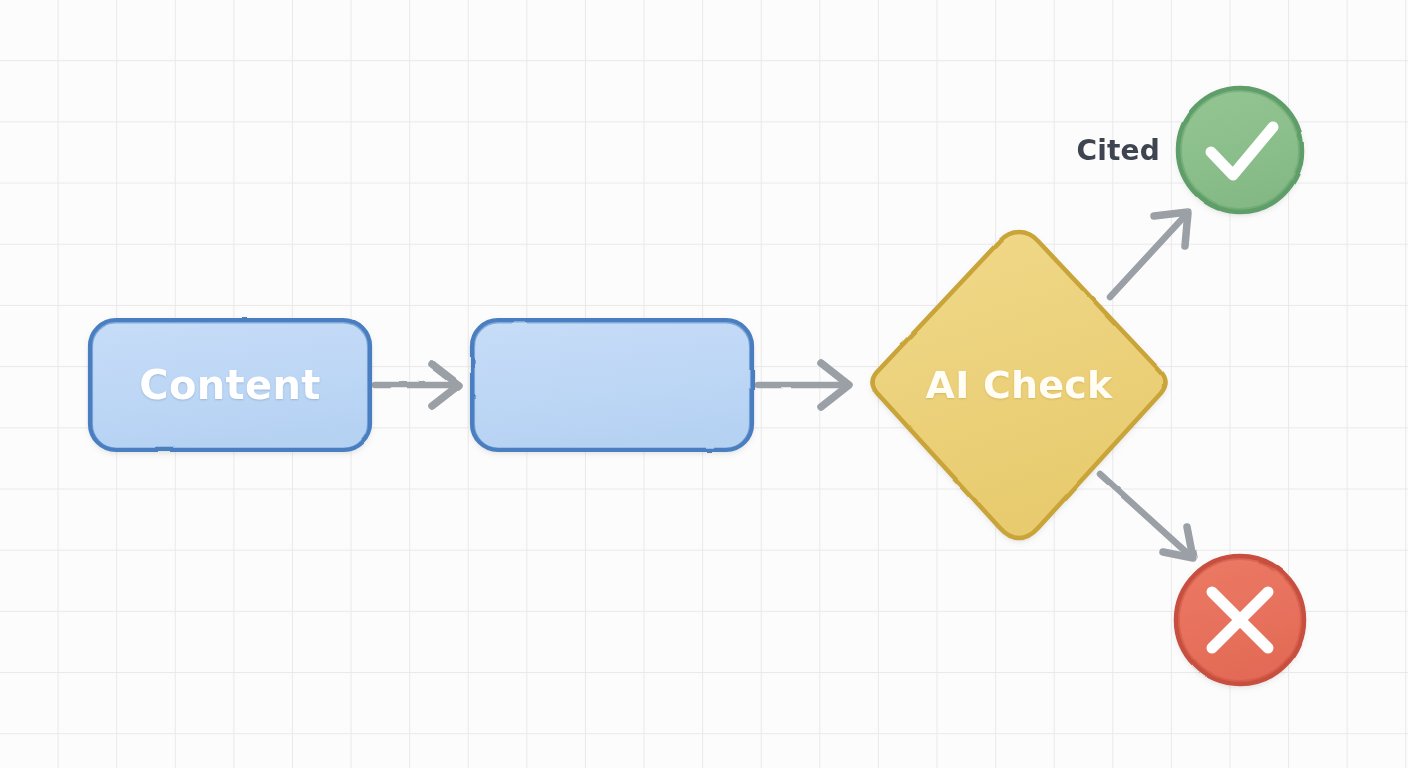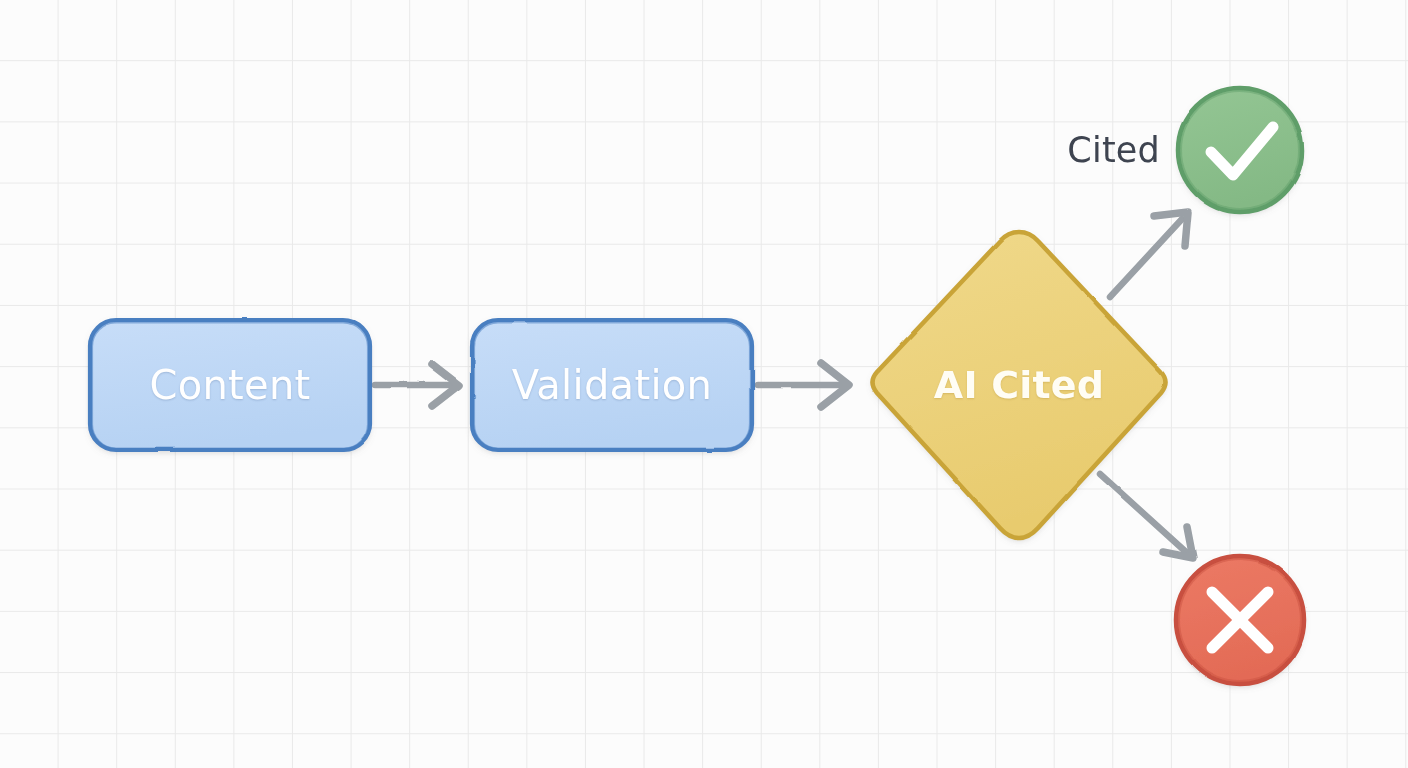--- a/index.html
+++ b/index.html
@@ -36,37 +36,37 @@
     display: flex;
     align-items: center;
     justify-content: center;
     pointer-events: none;
     white-space: nowrap;
   }
 
   .box-label {
     color: #ffffff;
     font-size: 40px;
-    font-weight: 400;
+    font-weight: 700;
     letter-spacing: 0.3px;
     text-shadow: 0 1px 2px rgba(40,70,120,0.22);
   }
 
   .diamond-label {
     color: #fffdf4;
     font-size: 38px;
     font-weight: 600;
     letter-spacing: 0.2px;
     text-shadow: 0 1px 2px rgba(150,110,20,0.25);
   }
 
   .outcome-label {
     color: #3e4450;
-    font-size: 35px;
-    font-weight: 400;
+    font-size: 28px;
+    font-weight: 700;
     letter-spacing: 0.2px;
   }
 
   
   .hit {
     position: absolute;
     cursor: pointer;
     background: transparent;
   }
   .hit-diamond { transform: rotate(45deg); }
@@ -186,23 +186,22 @@
       </g>
       <g>
         <path d="M 1212 592 L 1268 648" fill="none" stroke="#ffffff" stroke-width="11" stroke-linecap="round"></path>
         <path d="M 1268 592 L 1212 648" fill="none" stroke="#ffffff" stroke-width="11" stroke-linecap="round"></path>
       </g>
     </g>
   </svg>
 
   <div class="node-label box-label" style="left:90px; top:320px; width:280px; height:130px;">Content</div>
 
-  <div class="node-label box-label" style="left:472px; top:320px; width:280px; height:130px;">Validation</div>
-
-  <div class="node-label diamond-label" style="left:866px; top:330px; width:306px; height:110px;">AI Cited</div>
+
+  <div class="node-label diamond-label" style="left:866px; top:330px; width:306px; height:110px;">AI Check</div>
 
   <div class="node-label outcome-label" style="left:1000px; top:125px; width:160px; height:50px; justify-content:flex-end;">Cited</div>
 
 
   <div class="hit" style="left:90px; top:320px; width:280px; height:130px; border-radius:26px;"></div>
   <div class="hit" style="left:472px; top:320px; width:280px; height:130px; border-radius:26px;"></div>
   <div class="hit hit-diamond" style="left:911px; top:277px; width:216px; height:216px;"></div>
   <div class="hit hit-circle" style="left:1178px; top:88px; width:124px; height:124px;"></div>
   <div class="hit hit-circle" style="left:1176px; top:556px; width:128px; height:128px;"></div>
 

